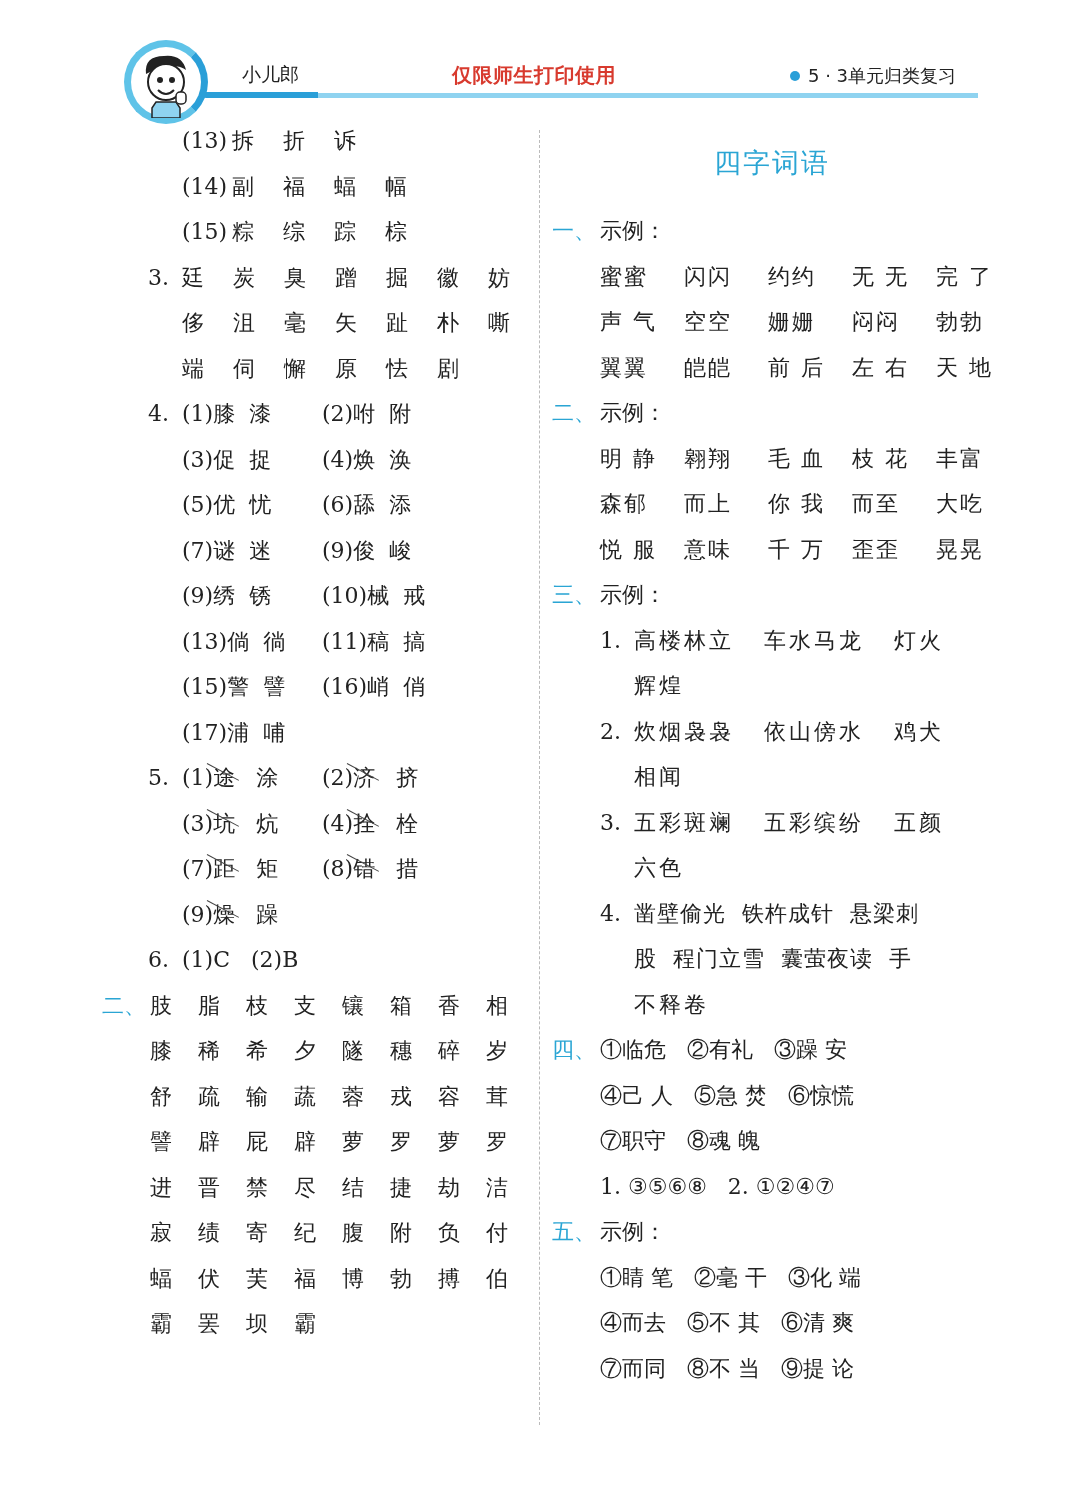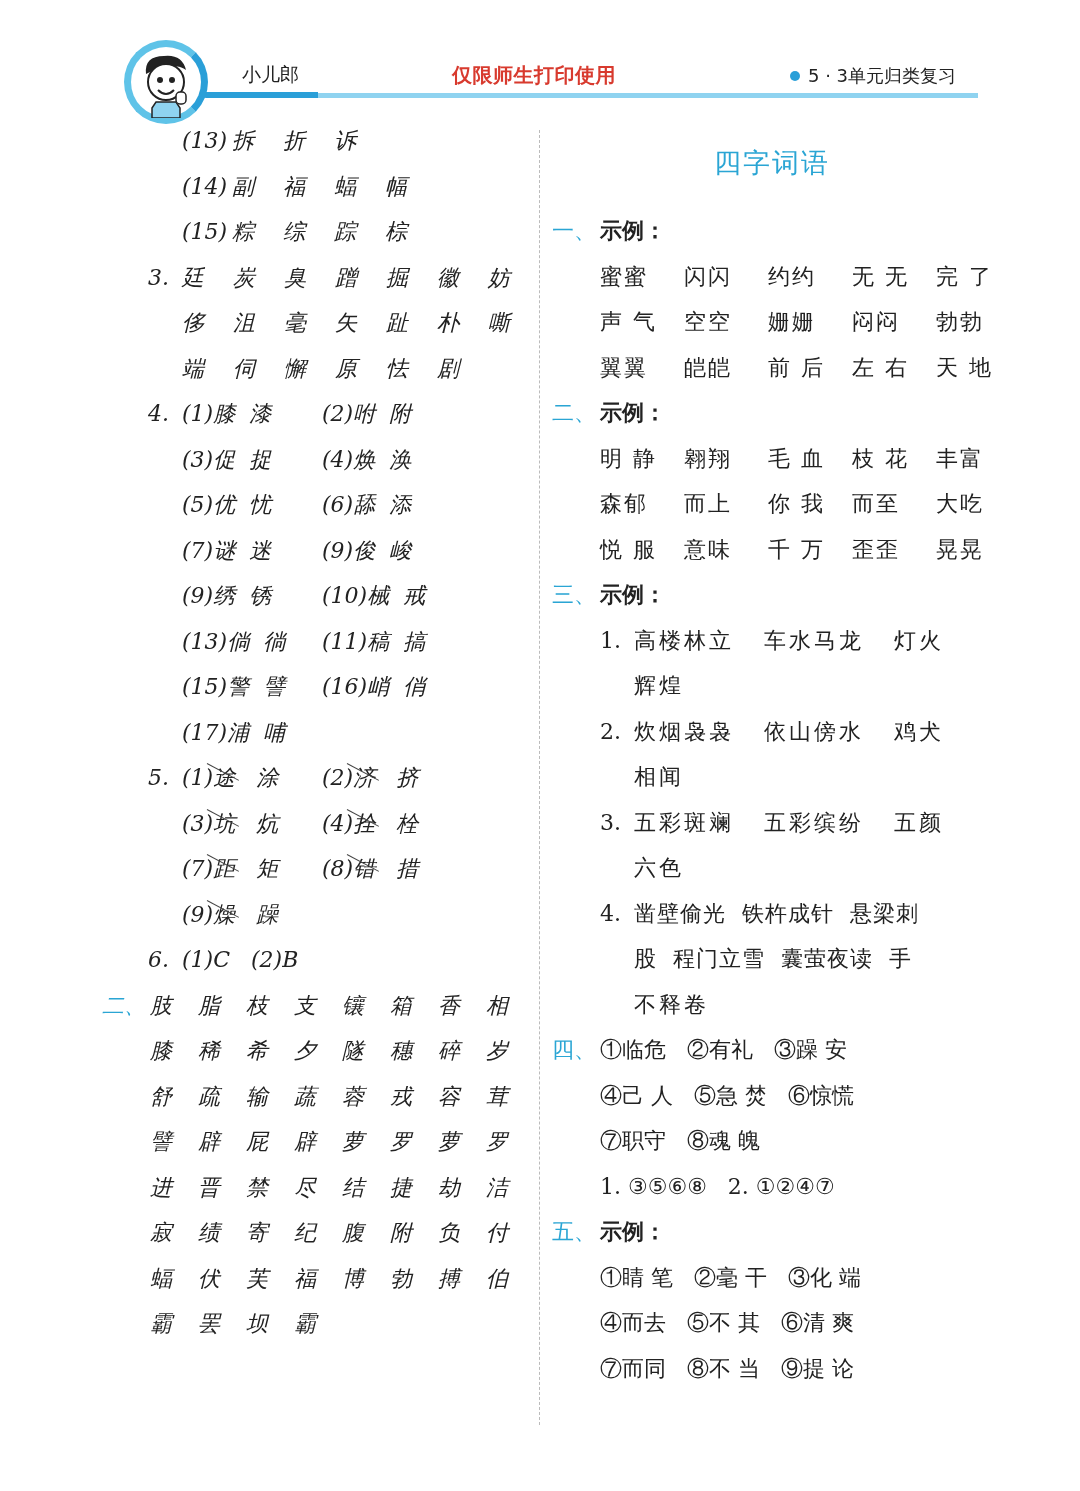--- a/index.html
+++ b/index.html
@@ -16,38 +16,38 @@
     .bar-light { position: absolute; left: 318px; top: 93px; width: 660px; height: 5px; background: #8fd3f0; }
     .notice { position: absolute; left: 452px; top: 62px; font-family: "DejaVu Sans", sans-serif; font-size: 20px; color: #d83a2e; font-weight: bold; letter-spacing: 0.5px; }
     .unit { position: absolute; left: 790px; top: 64px; font-family: "DejaVu Sans", sans-serif; font-size: 18px; color: #222; display: flex; align-items: center; gap: 8px; }
     .unit-dot { width: 10px; height: 10px; border-radius: 50%; background: #2a9fd8; display: inline-block; }
 
     
     .divider { position: absolute; left: 539px; top: 130px; width: 0; height: 1295px; border-left: 1px dashed #bbb; }
 
     
     .col { position: absolute; top: 118px; }
-    .col-left { left: 100px; width: 430px; font-style: italic; }
+    .col-left { left: 100px; width: 430px; }
     .col-right { left: 552px; width: 440px; }
 
     .row { position: relative; height: 45.5px; line-height: 45.5px; font-size: 22px; white-space: nowrap; }
     .row .num { position: absolute; left: 48px; }
     .row .cells { position: absolute; left: 82px; display: flex; }
     .row .cells span { display: inline-block; }
     .sec-mark { position: absolute; left: 2px; color: #2aa5d4; font-family: "DejaVu Sans", sans-serif; font-size: 22px; }
 
     .grid8 .cells span { width: 48px; }
     .grid7 .cells span { width: 51px; }
     .strike { position: relative; display: inline-block; }
     .strike::after { content: ""; position: absolute; left: -6px; top: 8px; width: 36px; height: 1px; background: #444; transform: rotate(28deg); transform-origin: left center; }
 
     .title-r { height: 90px; line-height: 90px; text-align: center; font-family: "DejaVu Sans", sans-serif; font-size: 27px; color: #2aa5d4; letter-spacing: 2px; }
     .rrow { position: relative; height: 45.5px; line-height: 45.5px; font-size: 22px; white-space: nowrap; }
     .rrow .mark { position: absolute; left: 0; color: #2aa5d4; font-family: "DejaVu Sans", sans-serif; }
-    .rrow .lbl { position: absolute; left: 48px; font-weight: bold; }
+    .rrow .lbl { position: absolute; left: 48px; }
     .rrow .body { position: absolute; left: 48px; }
     .rrow .body2 { position: absolute; left: 48px; display: flex; }
     .rrow .body2 span { display: inline-block; width: 84px; letter-spacing: 2px; }
     .rrow .sub { position: absolute; left: 82px; letter-spacing: 3px; }
     .rrow .subnum { position: absolute; left: 48px; }
 
     .footer { position: absolute; top: 1486px; left: 0; width: 1080px; text-align: center; font-family: "DejaVu Sans", sans-serif; font-size: 20px; color: #2aa5d4; }
   </style>
 </head>
 <body>

